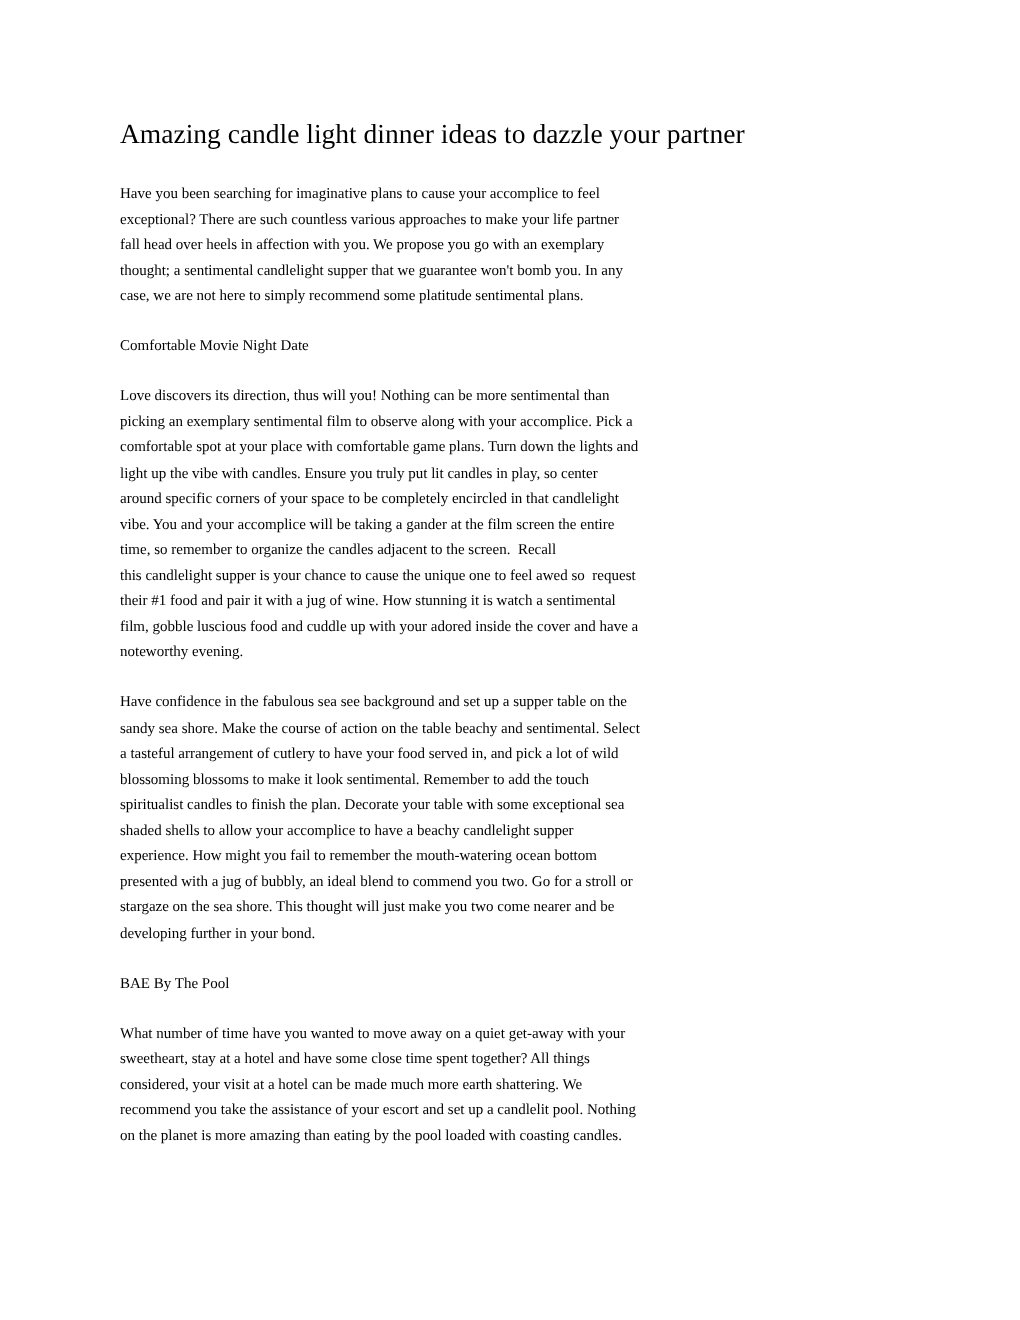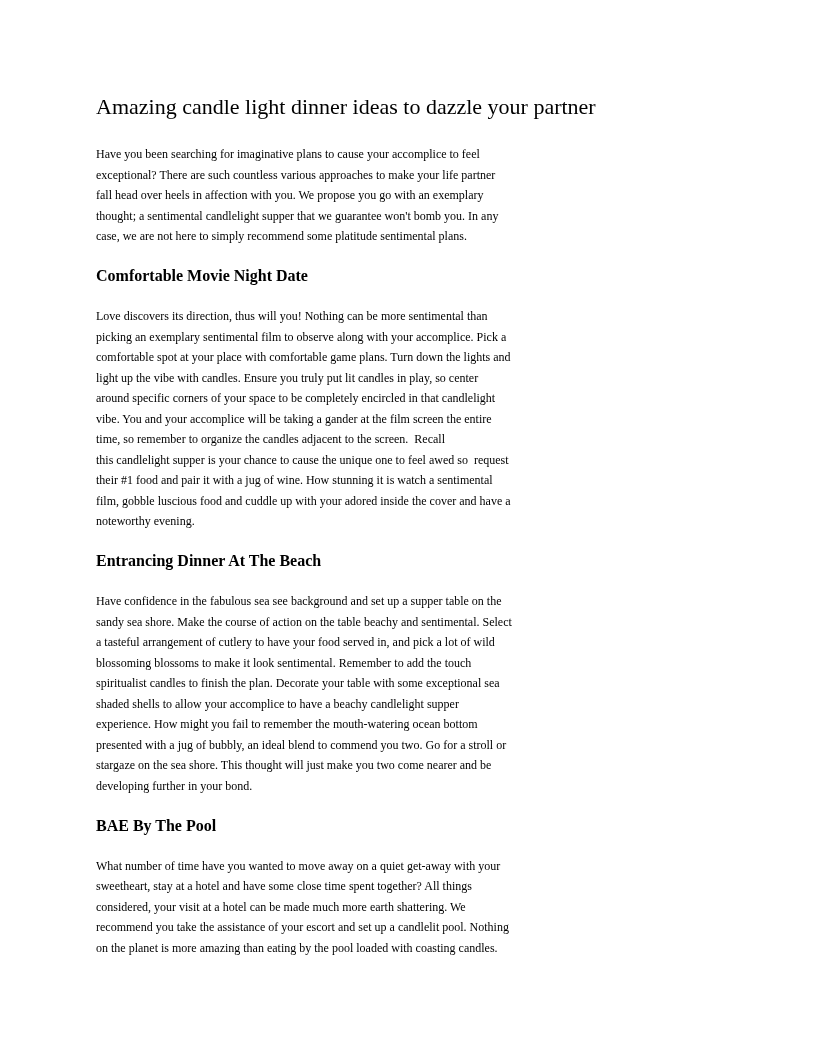--- a/index.html
+++ b/index.html
@@ -29,22 +29,22 @@
     white-space: pre-wrap;
   }
   .para {
     font-size: 12px;
     line-height: 20.5px;
     margin: 0 0 19.5px 0;
     white-space: pre-wrap;
     max-width: 660px;
   }
   .section-heading {
-    font-size: 16px;
-    font-weight: bold;
+    font-size: 12px;
+    font-weight: normal;
     line-height: 20.5px;
     margin: 0 0 19.5px 0;
     white-space: pre-wrap;
   }
 </style>
 </head>
 <body>
 
 <div class="page">
 
@@ -65,21 +65,20 @@
 around specific corners of your space to be completely encircled in that candlelight
 vibe. You and your accomplice will be taking a gander at the film screen the entire
 time, so remember to organize the candles adjacent to the screen.  Recall
 this candlelight supper is your chance to cause the unique one to feel awed so  request
 their #1 food and pair it with a jug of wine. How stunning it is watch a sentimental
 film, gobble luscious food and cuddle up with your adored inside the cover and have a
 noteworthy evening.</p>
   </div>
 
   <div>
-    <h2 class="section-heading">Entrancing Dinner At The Beach</h2>
     <p class="para">Have confidence in the fabulous sea see background and set up a supper table on the
 sandy sea shore. Make the course of action on the table beachy and sentimental. Select
 a tasteful arrangement of cutlery to have your food served in, and pick a lot of wild
 blossoming blossoms to make it look sentimental. Remember to add the touch
 spiritualist candles to finish the plan. Decorate your table with some exceptional sea
 shaded shells to allow your accomplice to have a beachy candlelight supper
 experience. How might you fail to remember the mouth-watering ocean bottom
 presented with a jug of bubbly, an ideal blend to commend you two. Go for a stroll or
 stargaze on the sea shore. This thought will just make you two come nearer and be
 developing further in your bond.</p>

